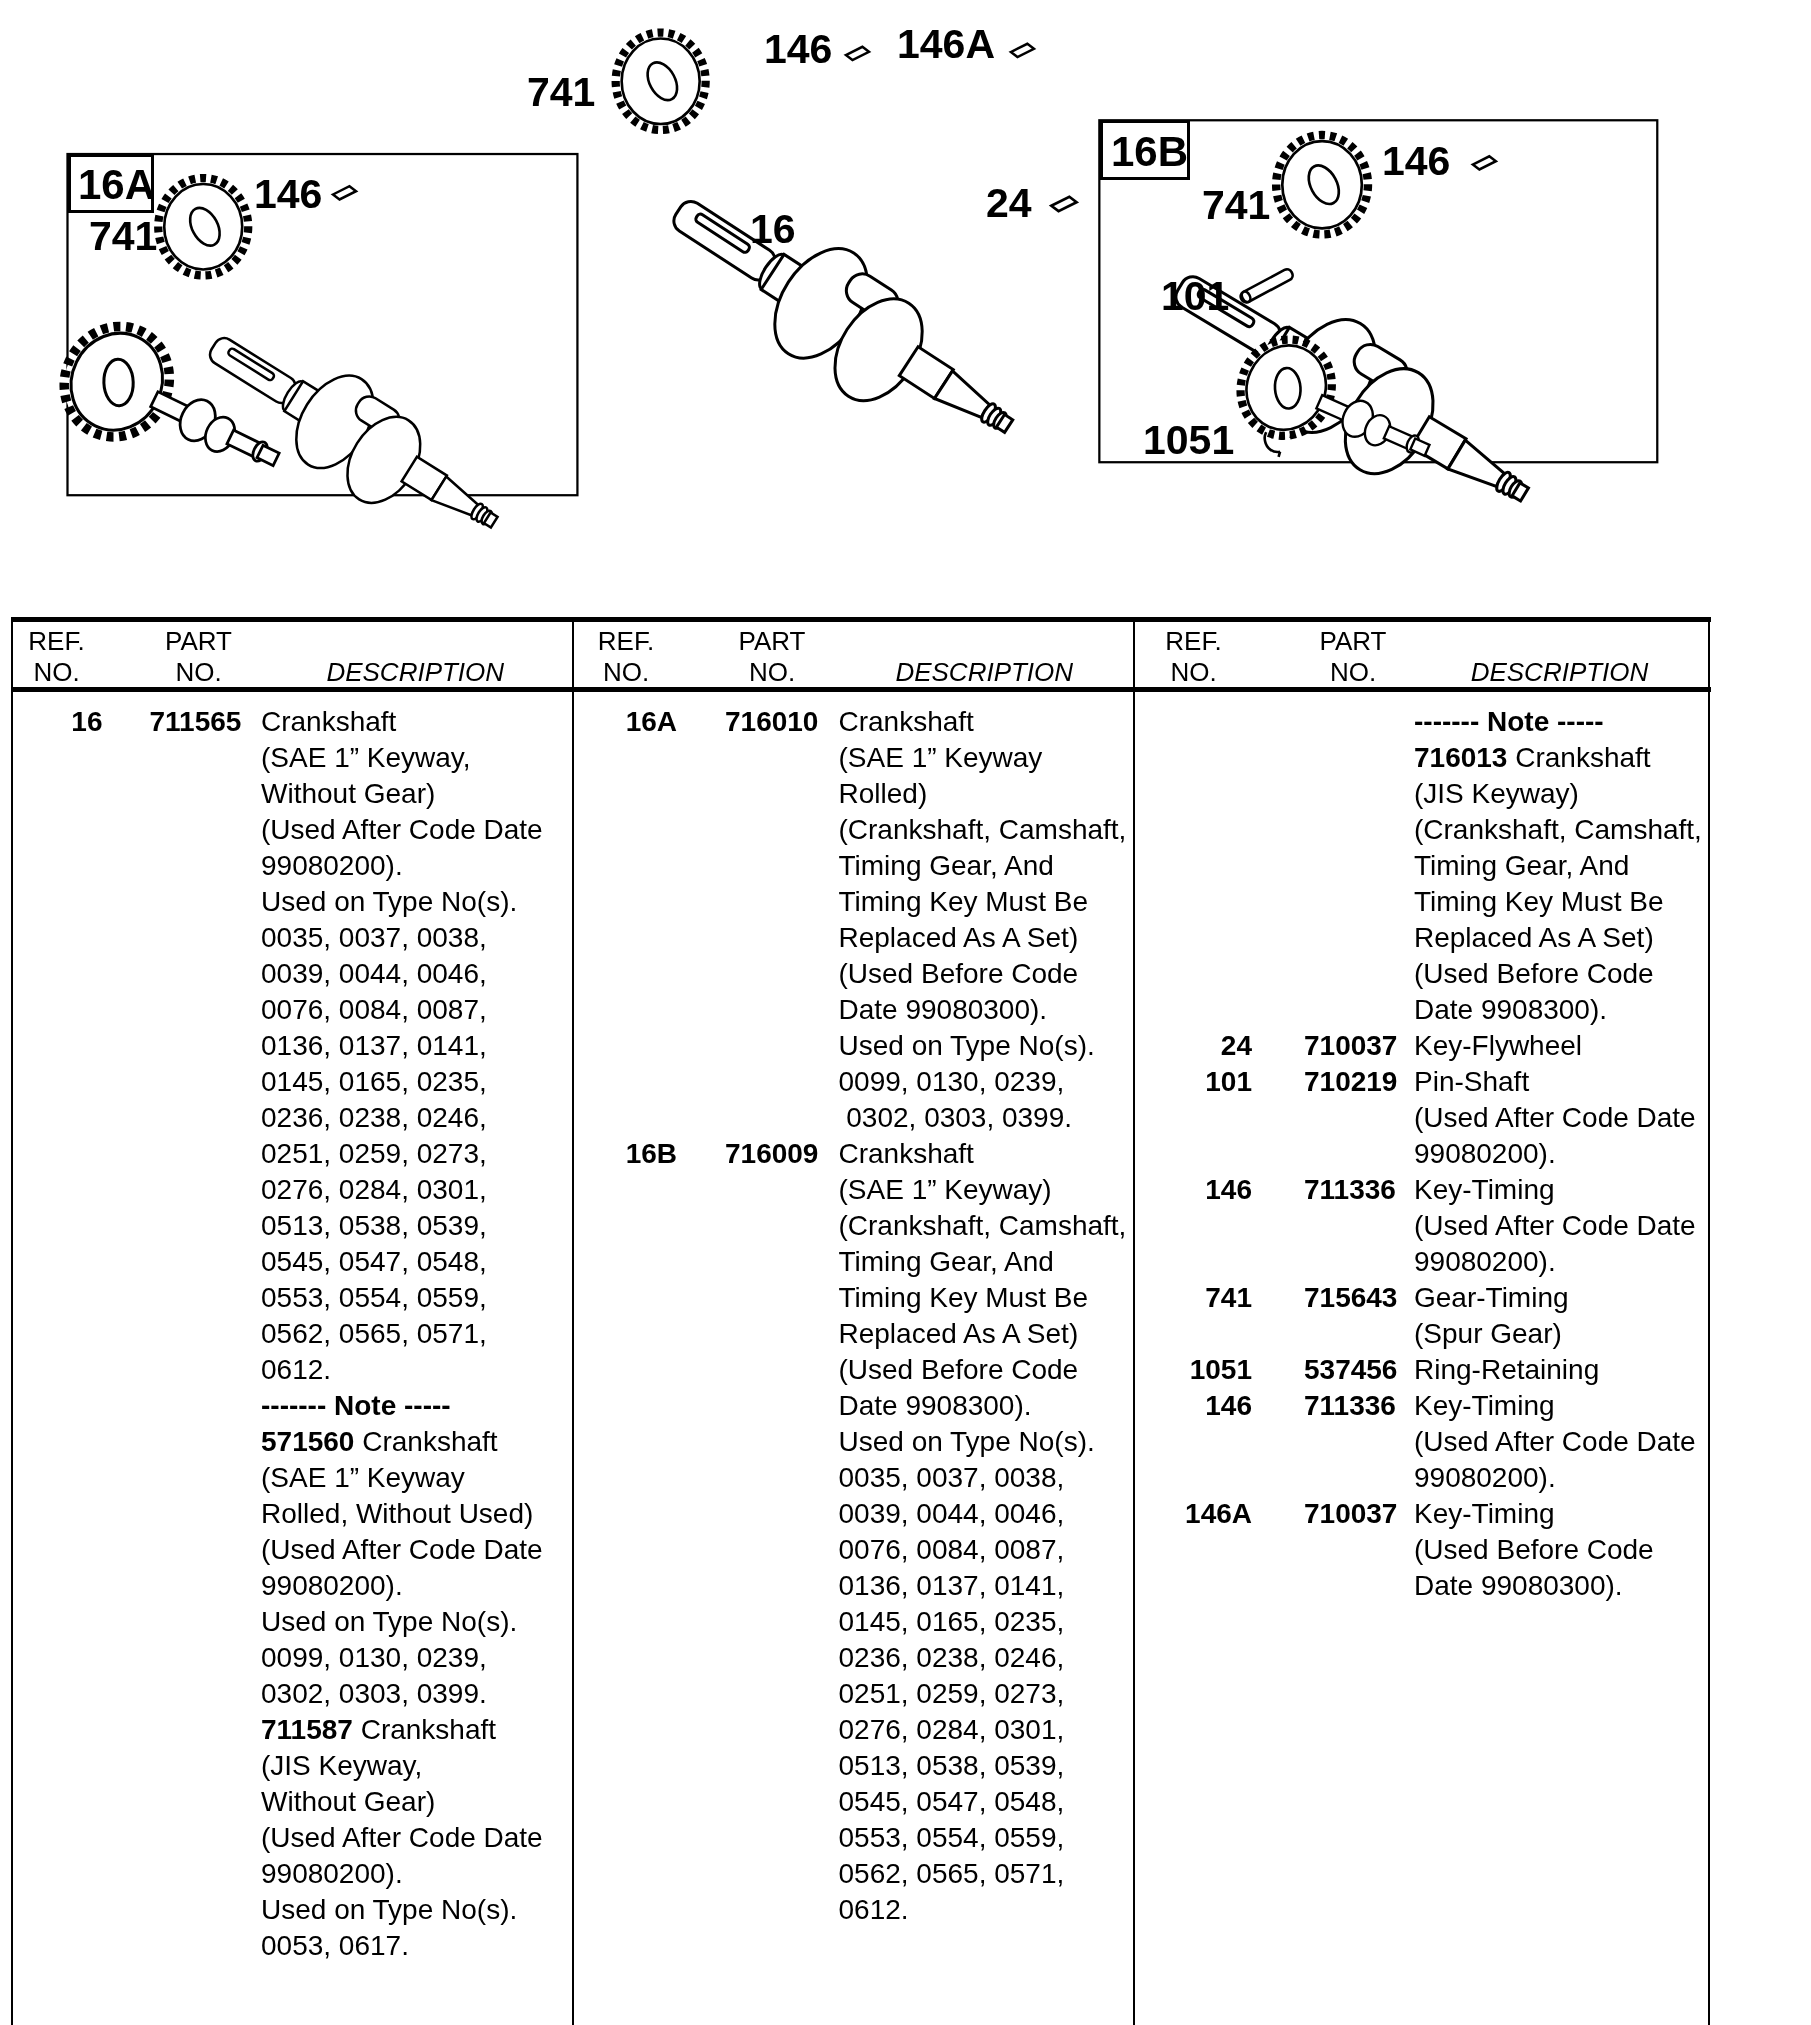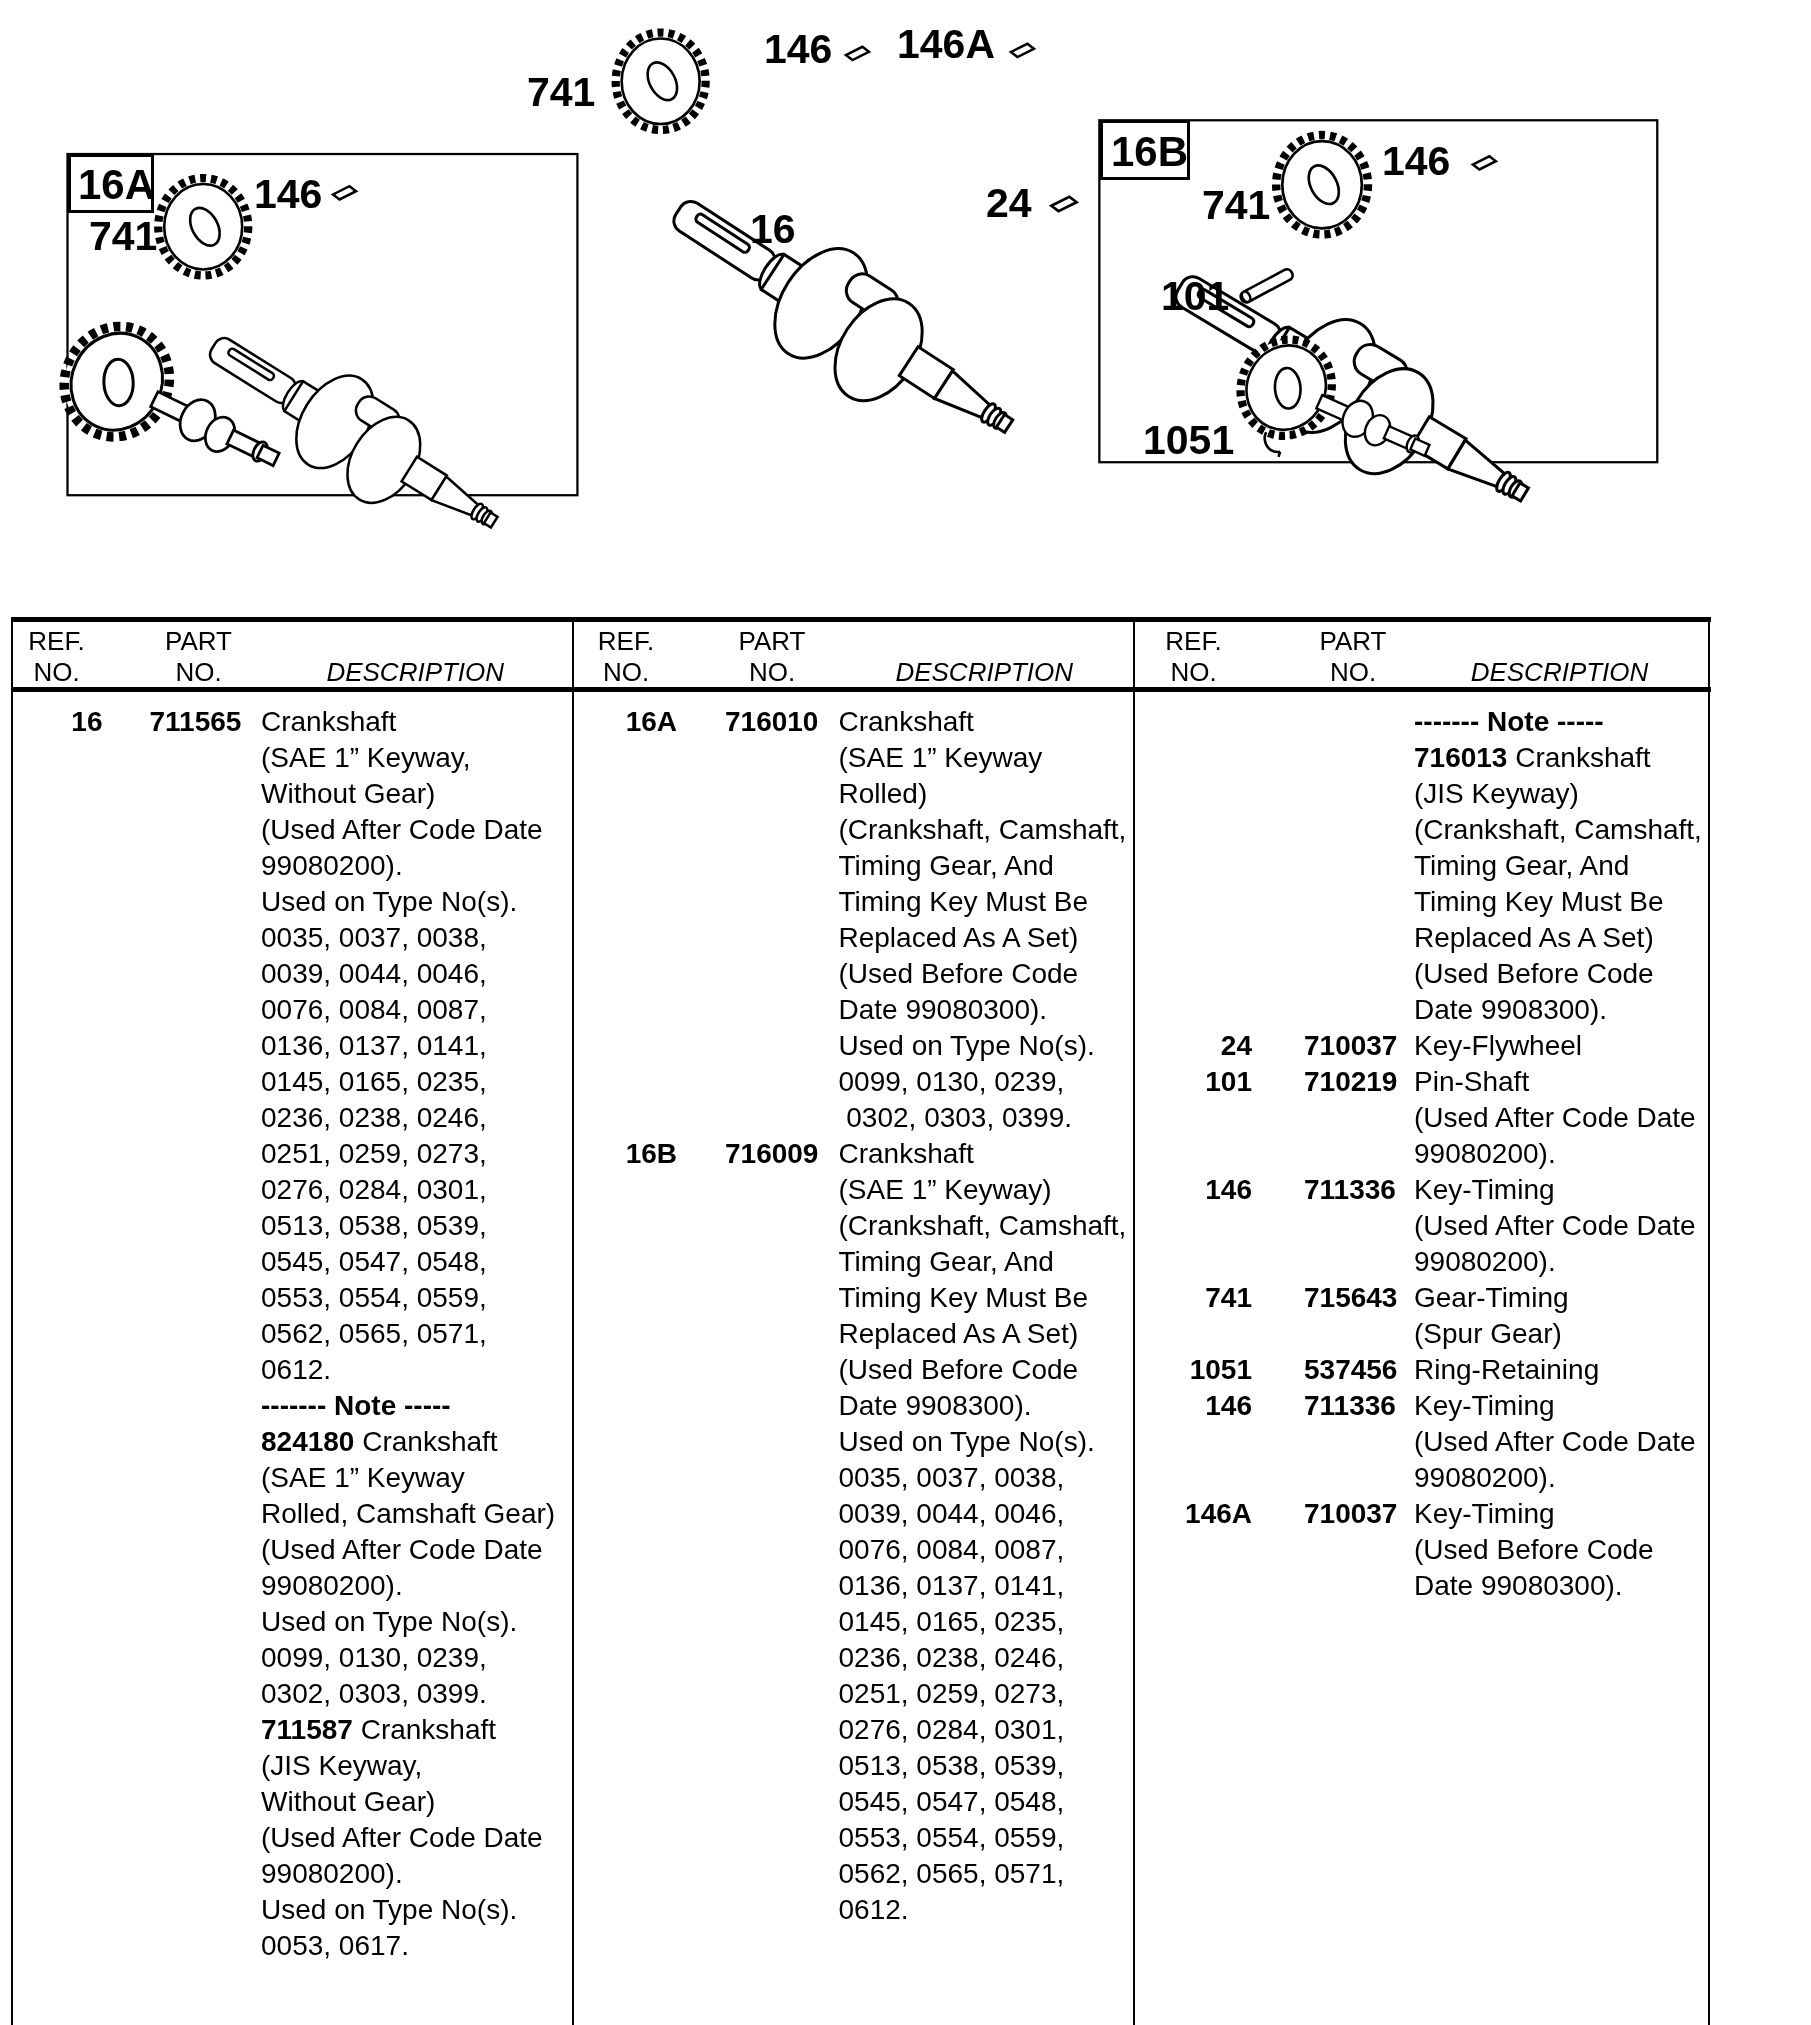--- a/index.html
+++ b/index.html
@@ -142,23 +142,23 @@
         <div class="cell-desc">0145, 0165, 0235,</div>
         <div class="cell-desc">0236, 0238, 0246,</div>
         <div class="cell-desc">0251, 0259, 0273,</div>
         <div class="cell-desc">0276, 0284, 0301,</div>
         <div class="cell-desc">0513, 0538, 0539,</div>
         <div class="cell-desc">0545, 0547, 0548,</div>
         <div class="cell-desc">0553, 0554, 0559,</div>
         <div class="cell-desc">0562, 0565, 0571,</div>
         <div class="cell-desc">0612.</div>
         <div class="cell-desc"><b>------- Note -----</b></div>
-        <div class="cell-desc"><b>824180</b> Crankshaft</div>
+        <div class="cell-desc"><b>571560</b> Crankshaft</div>
         <div class="cell-desc">(SAE 1” Keyway</div>
-        <div class="cell-desc">Rolled, Camshaft Gear)</div>
+        <div class="cell-desc">Rolled, Without Used)</div>
         <div class="cell-desc">(Used After Code Date</div>
         <div class="cell-desc">99080200).</div>
         <div class="cell-desc">Used on Type No(s).</div>
         <div class="cell-desc">0099, 0130, 0239,</div>
         <div class="cell-desc">0302, 0303, 0399.</div>
         <div class="cell-desc"><b>711587</b> Crankshaft</div>
         <div class="cell-desc">(JIS Keyway,</div>
         <div class="cell-desc">Without Gear)</div>
         <div class="cell-desc">(Used After Code Date</div>
         <div class="cell-desc">99080200).</div>

